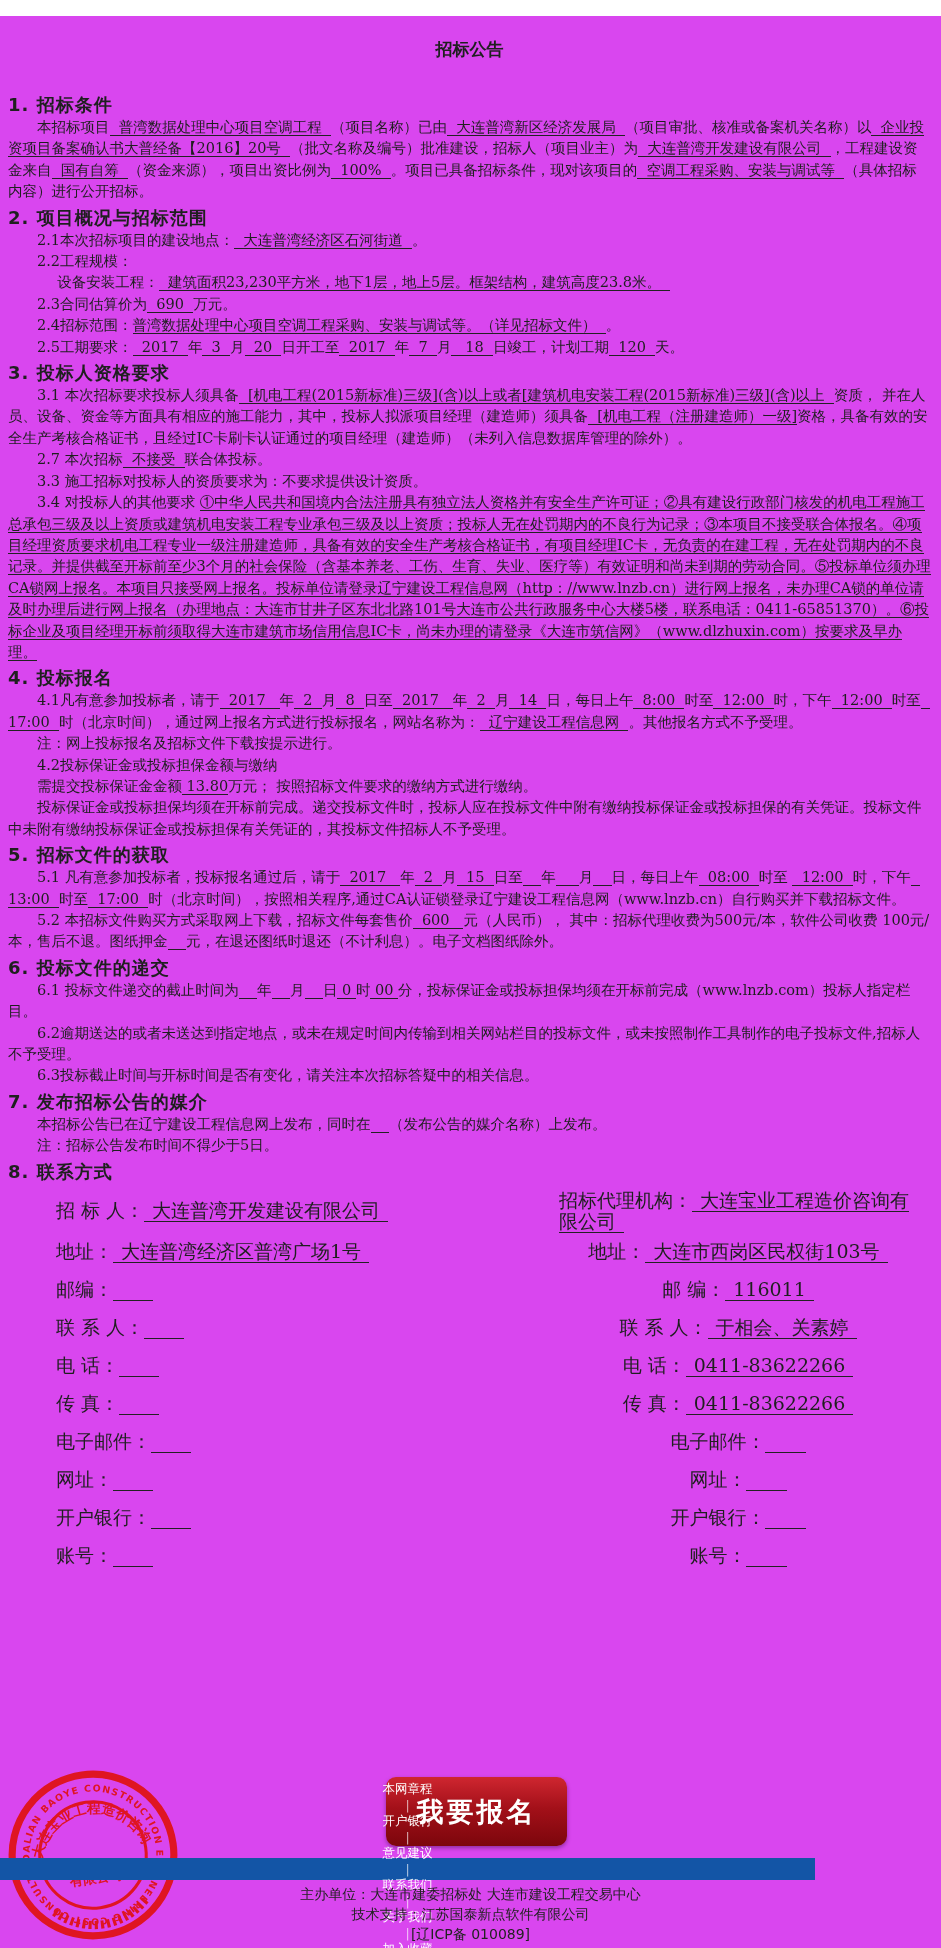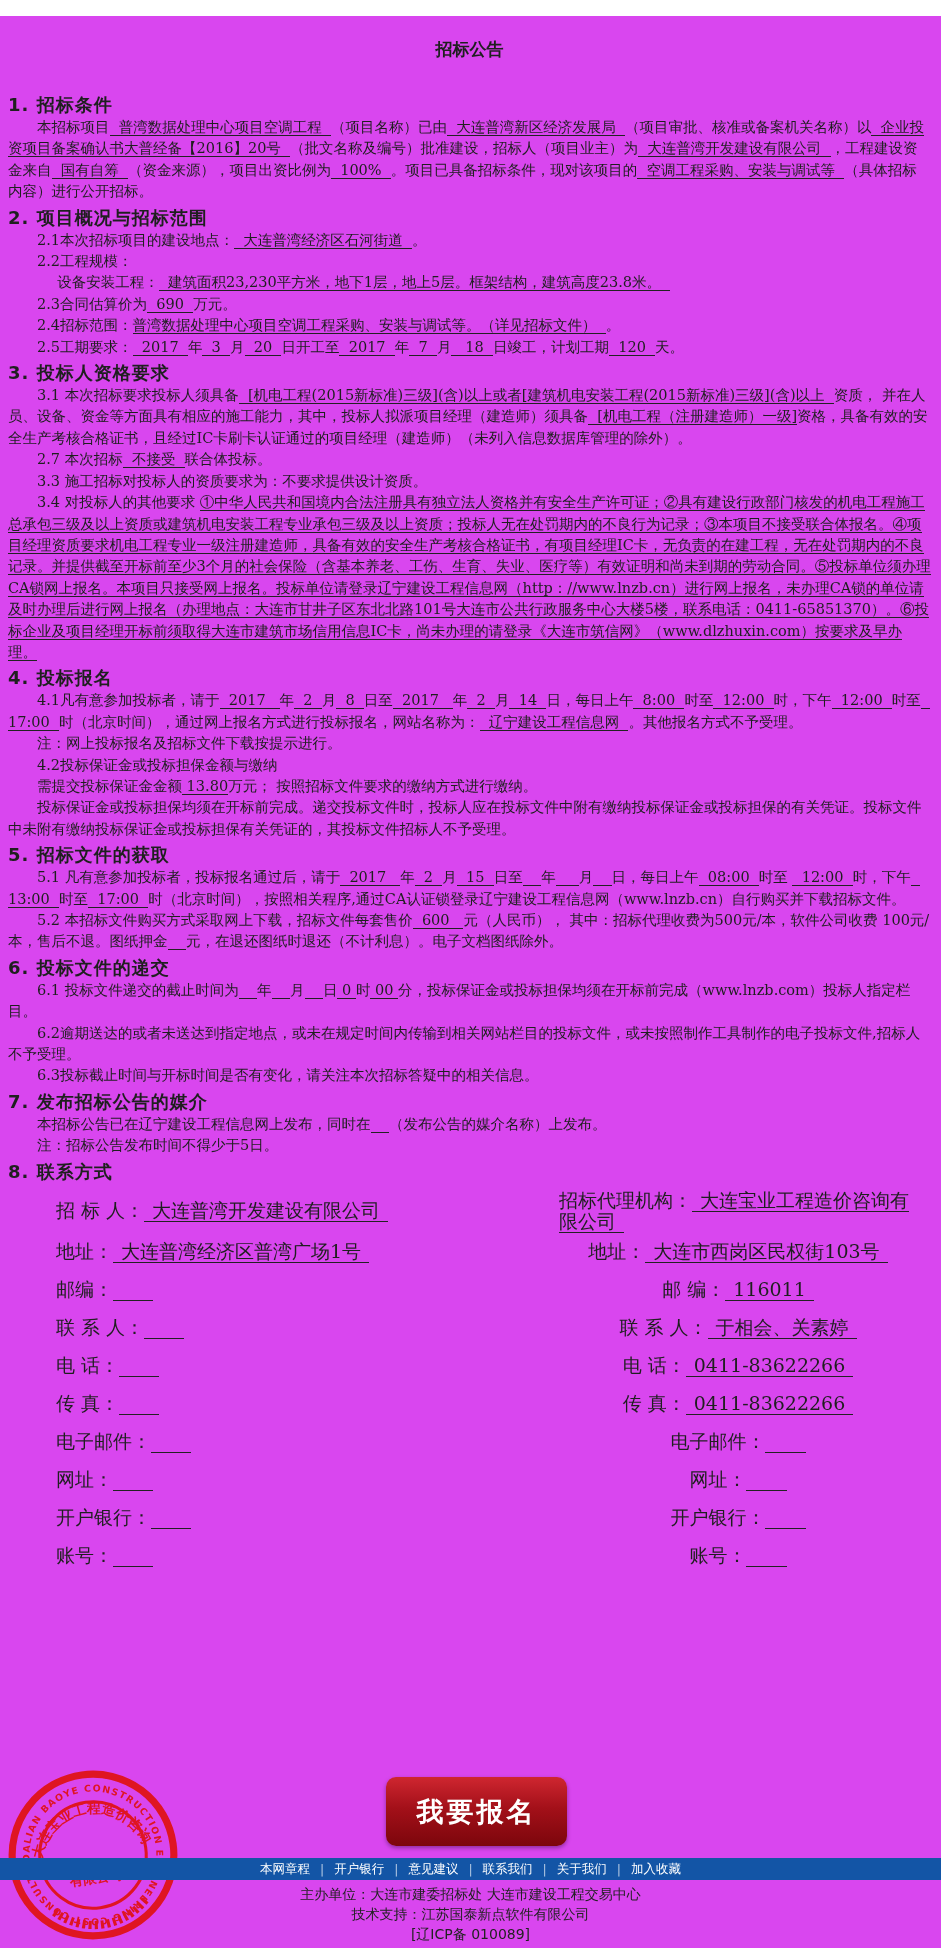--- a/index.html
+++ b/index.html
@@ -32,23 +32,23 @@
     position:absolute;left:386px;top:1761px;width:181px;height:69px;border:none;
     border-radius:10px;cursor:pointer;color:#fff;font-weight:bold;font-size:27px;
     letter-spacing:3px;font-family:"DejaVu Sans",sans-serif;
     background:linear-gradient(180deg,#cf2630 0%,#a31019 45%,#7c060c 100%);
     box-shadow:0 2px 4px rgba(0,0,0,.35);
   }
   
   .stamp{position:absolute;left:6px;top:1752px;width:174px;height:174px;
     transform:rotate(-8deg);opacity:.92;pointer-events:none;}
   
-  .navbar{position:absolute;left:0;top:1842px;width:941px;height:22px;
+  .navbar{position:absolute;left:0;top:1842px;width:815px;height:22px;
     background:var(--footer-blue,#1355a6);display:flex;align-items:center;
-    justify-content:center;font-family:"DejaVu Sans",sans-serif;font-size:12.5px;}
+    justify-content:center;font-family:"DejaVu Sans",sans-serif;font-size:12.5px;flex-direction:column;}
   .navbar a{color:#fff;text-decoration:none;margin:0 10px;cursor:pointer;}
   .navbar .sep{color:rgba(255,255,255,.65);}
   .credits{position:absolute;left:0;top:1868px;width:941px;text-align:center;
     font-family:"DejaVu Sans",sans-serif;font-size:14px;color:#222;line-height:20px;}
   .bottomstrip{position:absolute;left:0;bottom:0;width:941px;height:7px;display:flex;}
   .bottomstrip .b1{width:60px;background:var(--strip-blue,#1a5cb8);}
   .bottomstrip .b2{flex:1;background:#000;}
   .bottomstrip .b3{width:44px;background:var(--strip-blue,#1a5cb8);}
 </style>
 </head>

